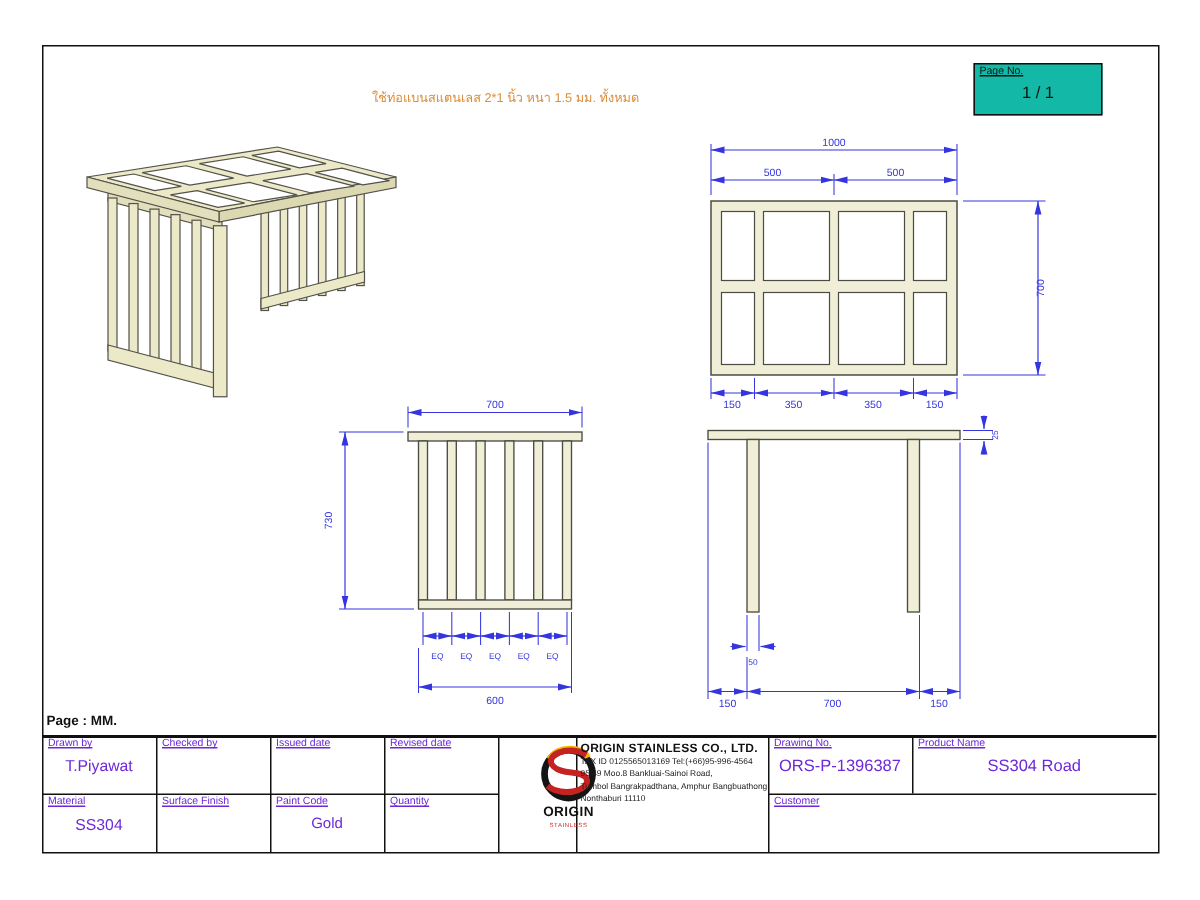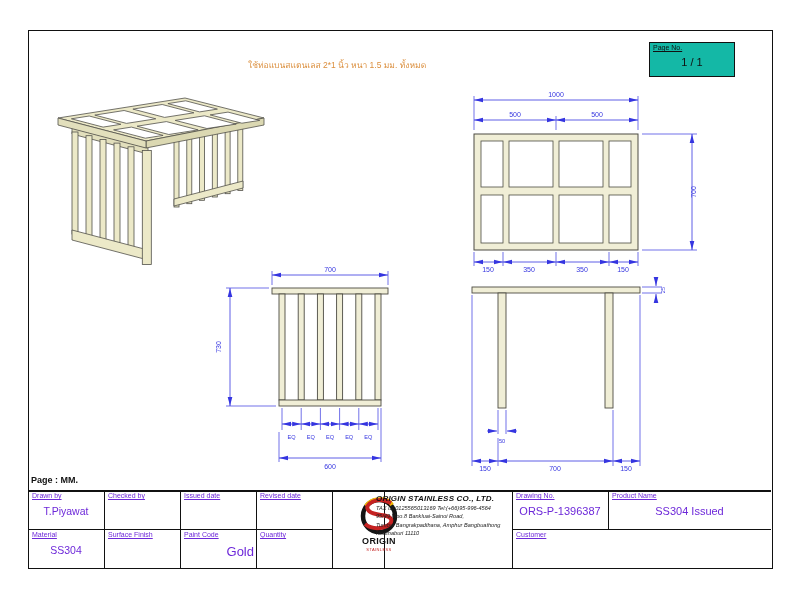--- a/index.html
+++ b/index.html
@@ -12,21 +12,21 @@
   .pageno .val{position:absolute;left:0;top:13px;width:100%;text-align:center;font-size:11px;color:#111;}
   
   .note{position:absolute;left:248px;top:58px;width:300px;text-align:left;font-size:8.5px;color:#DB8E3C;}
   
   .unit{position:absolute;left:31px;top:475px;font-size:9px;font-weight:bold;color:#111;}
   
   .tline{position:absolute;background:#111;}
   .cell{position:absolute;color:#6d28d9;}
   .cell .lbl{position:absolute;left:2px;top:1px;font-size:7px;text-decoration:underline;white-space:nowrap;}
   .cell .val{position:absolute;left:0;top:14px;width:100%;text-align:center;font-size:10.5px;}
-  .company{position:absolute;left:376px;top:494px;width:122px;color:#111;font-style:italic;}
+  .company{position:absolute;left:387px;top:494px;width:122px;color:#111;}
   .company .cname{font-size:8px;font-weight:bold;letter-spacing:.2px;white-space:nowrap;}
   .company .cline{font-size:5.6px;margin-top:2.2px;color:#222;white-space:nowrap;}
   .logo{position:absolute;left:356px;top:494px;width:46px;height:72px;}
   svg text{font-family:"Liberation Sans", sans-serif;}
   .dimtxt{fill:#3535E0;font-size:7px;}
   .dimtxt-s{fill:#3535E0;font-size:5.6px;}
 </style>
 </head>
 <body>
 
@@ -240,33 +240,33 @@
     <div class="cell" style="left:30px;top:530px;width:72px;height:36px;">
       <div class="lbl">Material</div>
       <div class="val">SS304</div>
     </div>
     <div class="cell" style="left:106px;top:530px;width:72px;height:36px;">
       <div class="lbl">Surface Finish</div>
       <div class="val"></div>
     </div>
     <div class="cell" style="left:182px;top:530px;width:72px;height:36px;">
       <div class="lbl">Paint Code</div>
-      <div class="val" style="font-size:13px;text-align:right;">Gold</div>
+      <div class="val" style="font-size:10px;">Gold</div>
     </div>
     <div class="cell" style="left:258px;top:530px;width:72px;height:36px;">
       <div class="lbl">Quantity</div>
       <div class="val"></div>
     </div>
     <div class="cell" style="left:514px;top:491px;width:92px;height:36px;">
       <div class="lbl">Drawing No.</div>
       <div class="val" style="font-size:11px;">ORS-P-1396387</div>
     </div>
     <div class="cell" style="left:610px;top:491px;width:159px;height:36px;">
       <div class="lbl">Product Name</div>
-      <div class="val" style="font-size:11px;">SS304 Issued</div>
+      <div class="val" style="font-size:11px;">SS304 Road</div>
     </div>
     <div class="cell" style="left:514px;top:530px;width:255px;height:36px;">
       <div class="lbl">Customer</div>
       <div class="val"></div>
     </div>
 
     <div class="logo">
       <svg width="46" height="72" viewBox="0 0 46 72">
         <circle cx="23" cy="22" r="16" fill="none" stroke="#141414" stroke-width="4.5"></circle>
         <path d="M10,12 C16,3 32,3 36,11" fill="none" stroke="#F2B900" stroke-width="4"></path>

